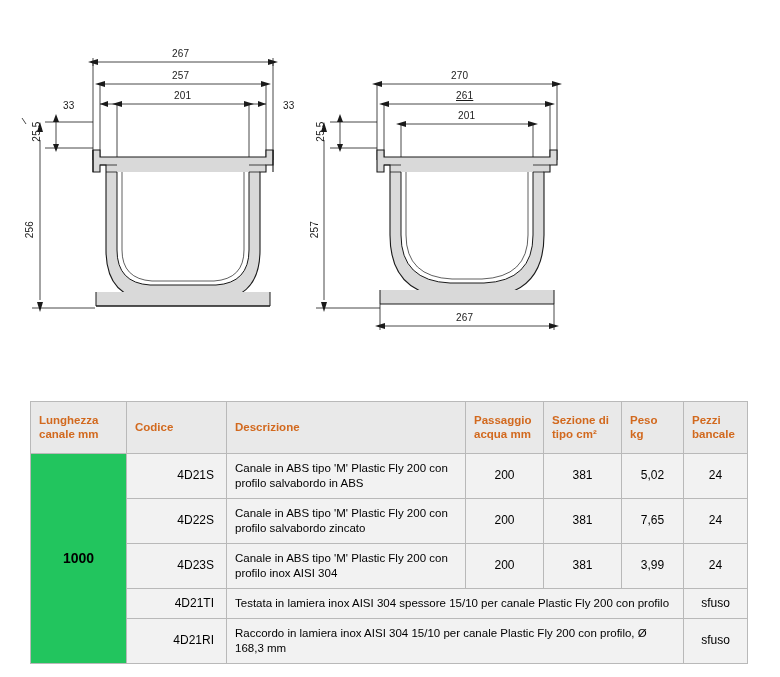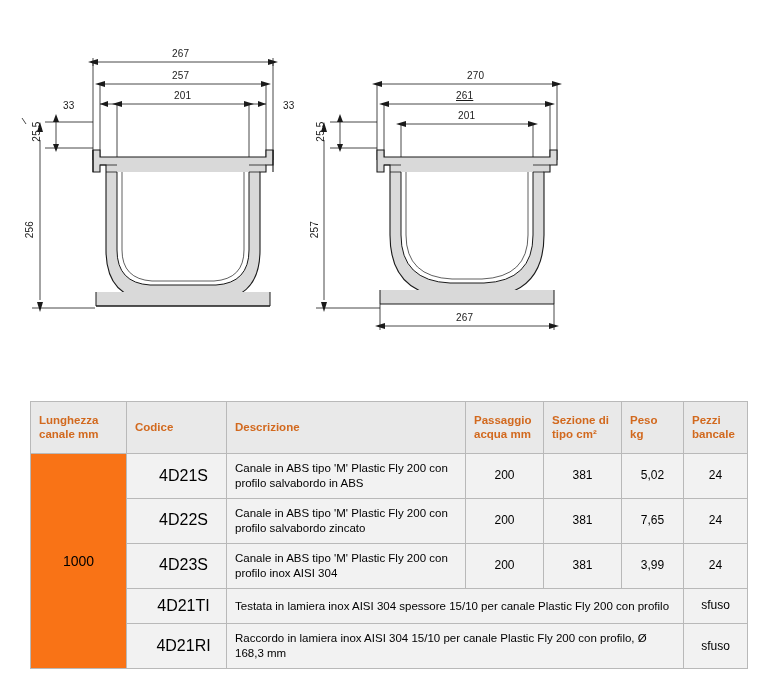--- a/index.html
+++ b/index.html
@@ -72,28 +72,28 @@
   thead th .sub {
     font-weight: bold;
     color: #d2691e;
   }
   tbody td {
     background: #f2f2f2;
     padding: 7px 8px;
     line-height: 1.3;
   }
   td.lung {
-    background: #f97316;
+    background: #22c55e;
     text-align: center;
-    font-weight: normal;
+    font-weight: bold;
     font-size: 14px;
   }
   td.codice {
-    text-align: center;
-    font-size: 16px;
+    text-align: right;
+    font-size: 12px;
     padding-right: 12px;
     padding-left: 26px;
   }
   td.descr {
     text-align: left;
     font-size: 11.5px;
   }
   td.num {
     text-align: center;
     font-size: 12px;
@@ -222,21 +222,21 @@
     
     <div class="dim-label" style="left:172px; top:48px;">267</div>
     <div class="dim-label" style="left:172px; top:70px;">257</div>
     <div class="dim-label" style="left:174px; top:90px;">201</div>
     <div class="dim-label" style="left:63px; top:100px;">33</div>
     <div class="dim-label" style="left:283px; top:100px;">33</div>
     <div class="dim-label vert" style="left:26px; top:126px;">25,5</div>
     <div class="dim-label vert" style="left:21px; top:224px;">256</div>
 
     
-    <div class="dim-label" style="left:467px; top:70px;">270</div>
+    <div class="dim-label" style="left:451px; top:70px;">270</div>
     <div class="dim-label" style="left:456px; top:90px;text-decoration:underline;">261</div>
     <div class="dim-label" style="left:458px; top:110px;">201</div>
     <div class="dim-label vert" style="left:310px; top:126px;">25,5</div>
     <div class="dim-label vert" style="left:306px; top:224px;">257</div>
     <div class="dim-label" style="left:456px; top:312px;">267</div>
   </div>
 
   <div class="table-wrap">
     <table class="spec">
       <colgroup>

